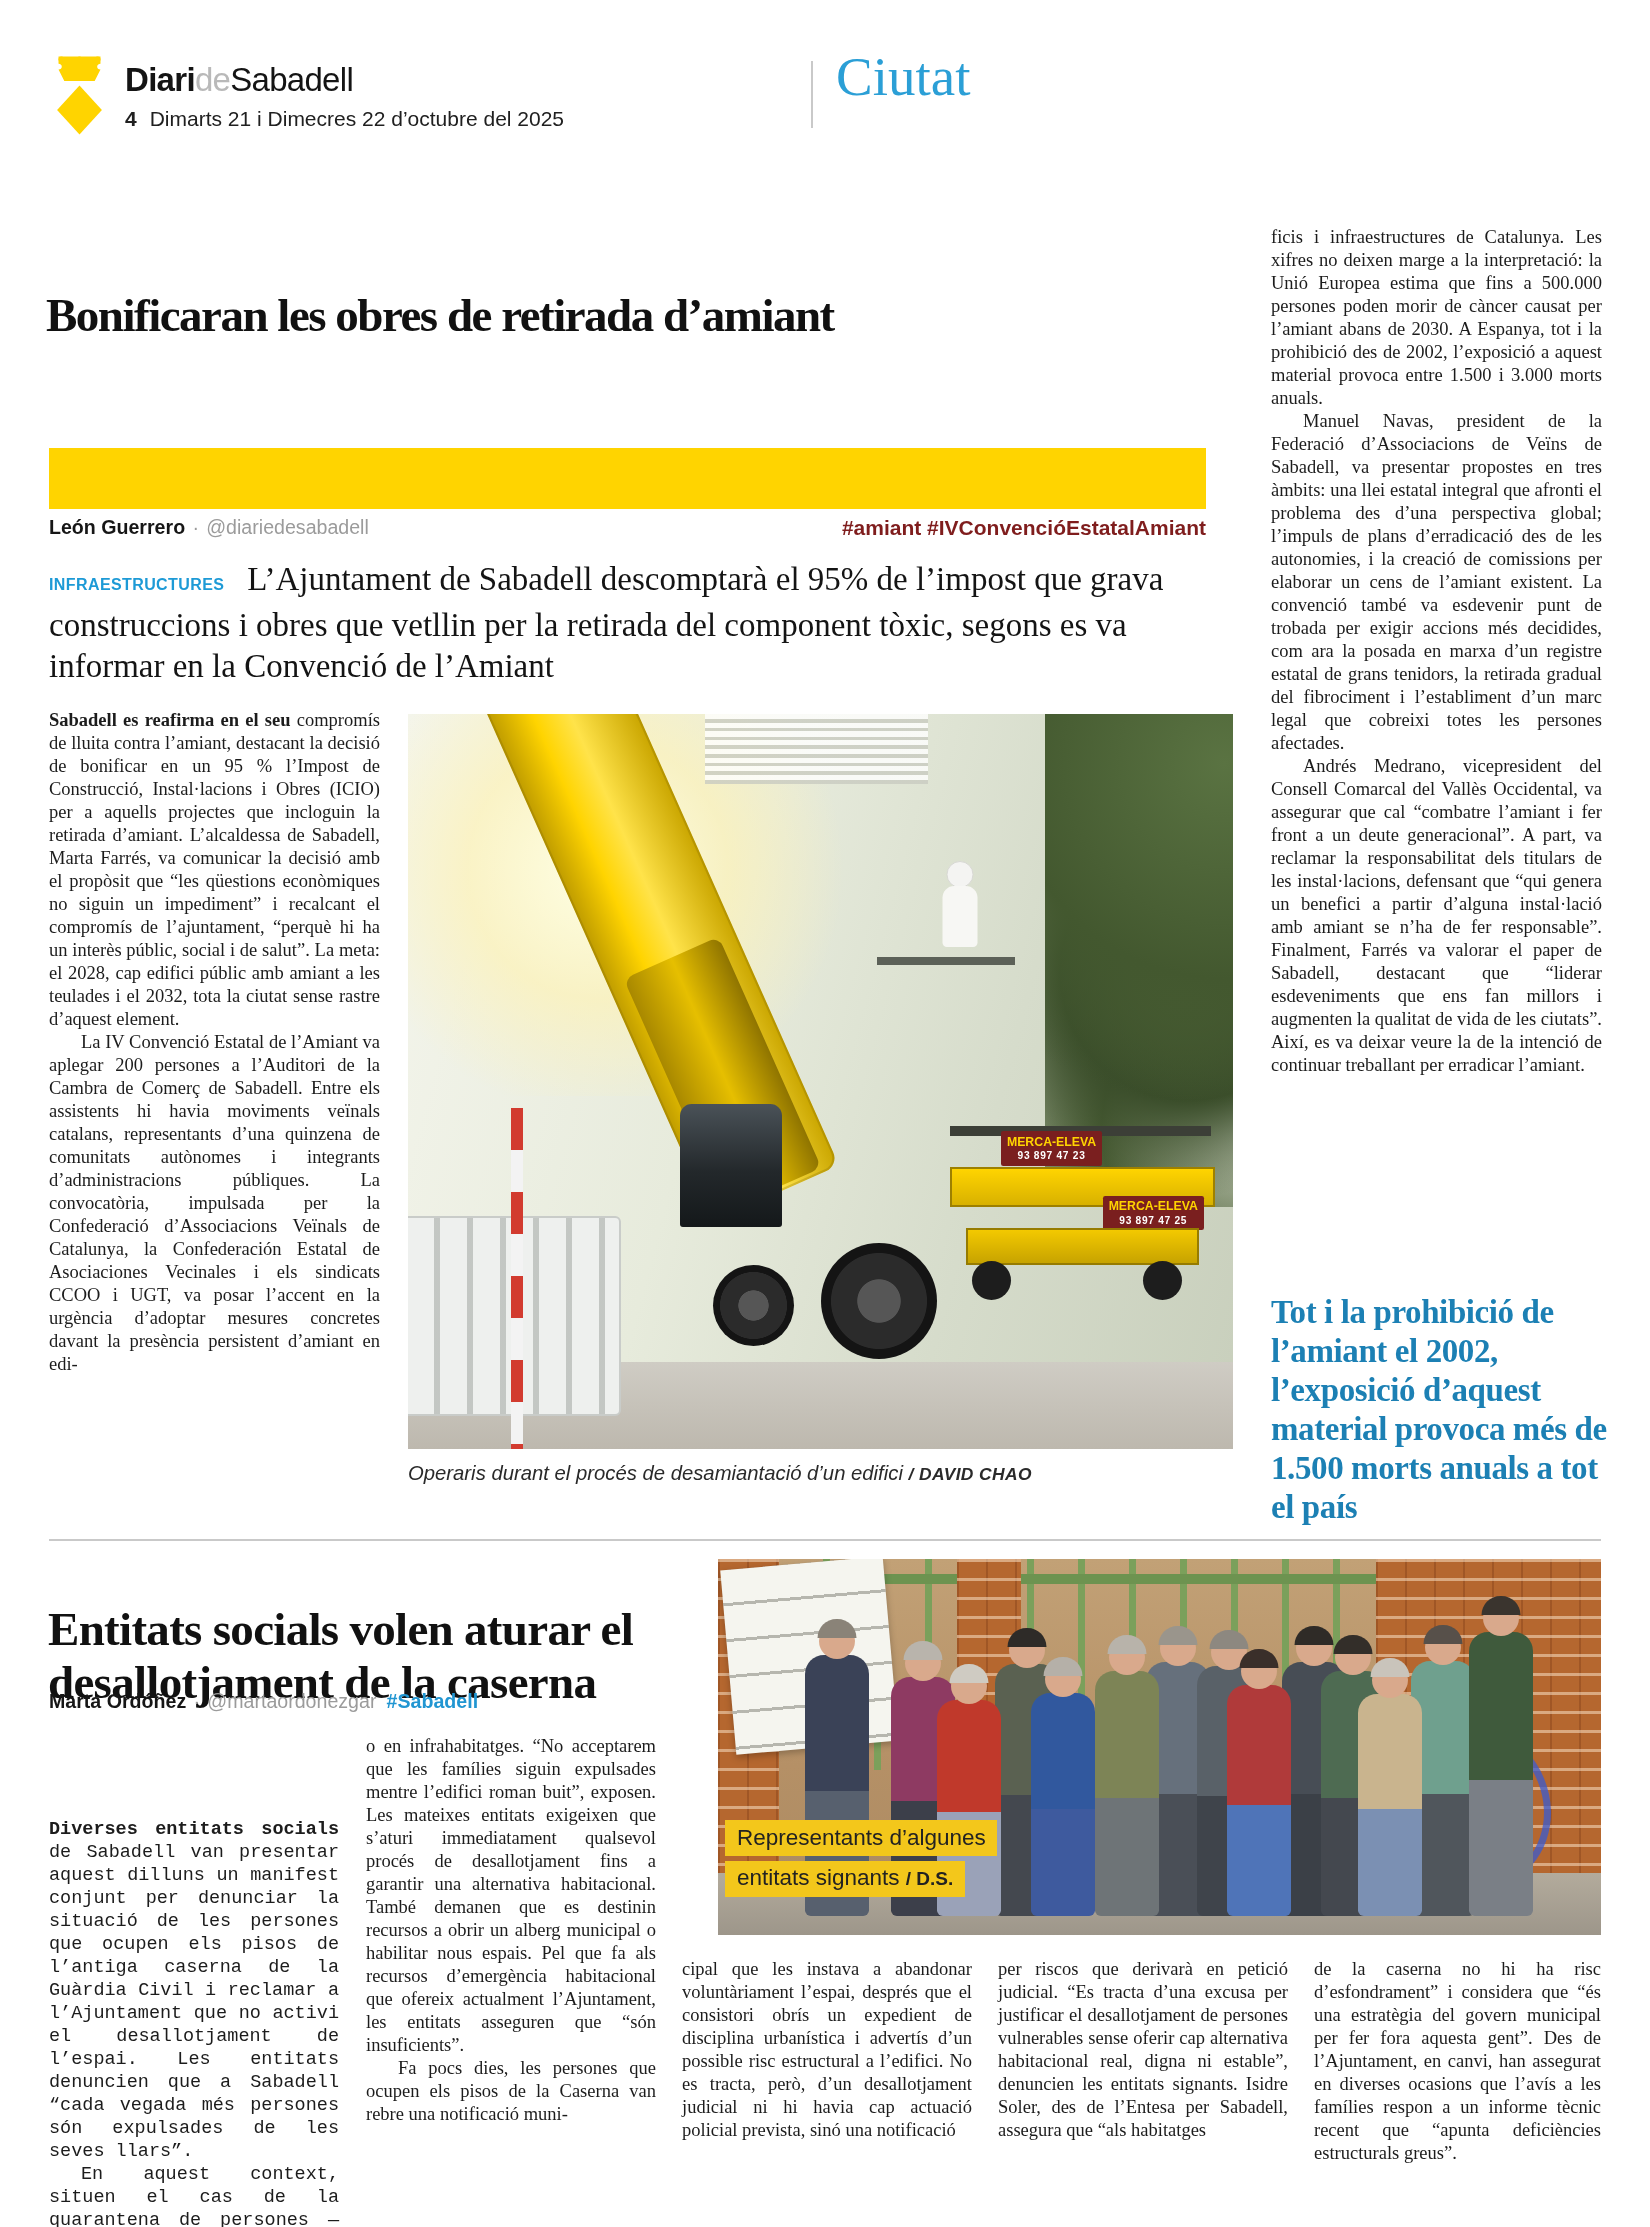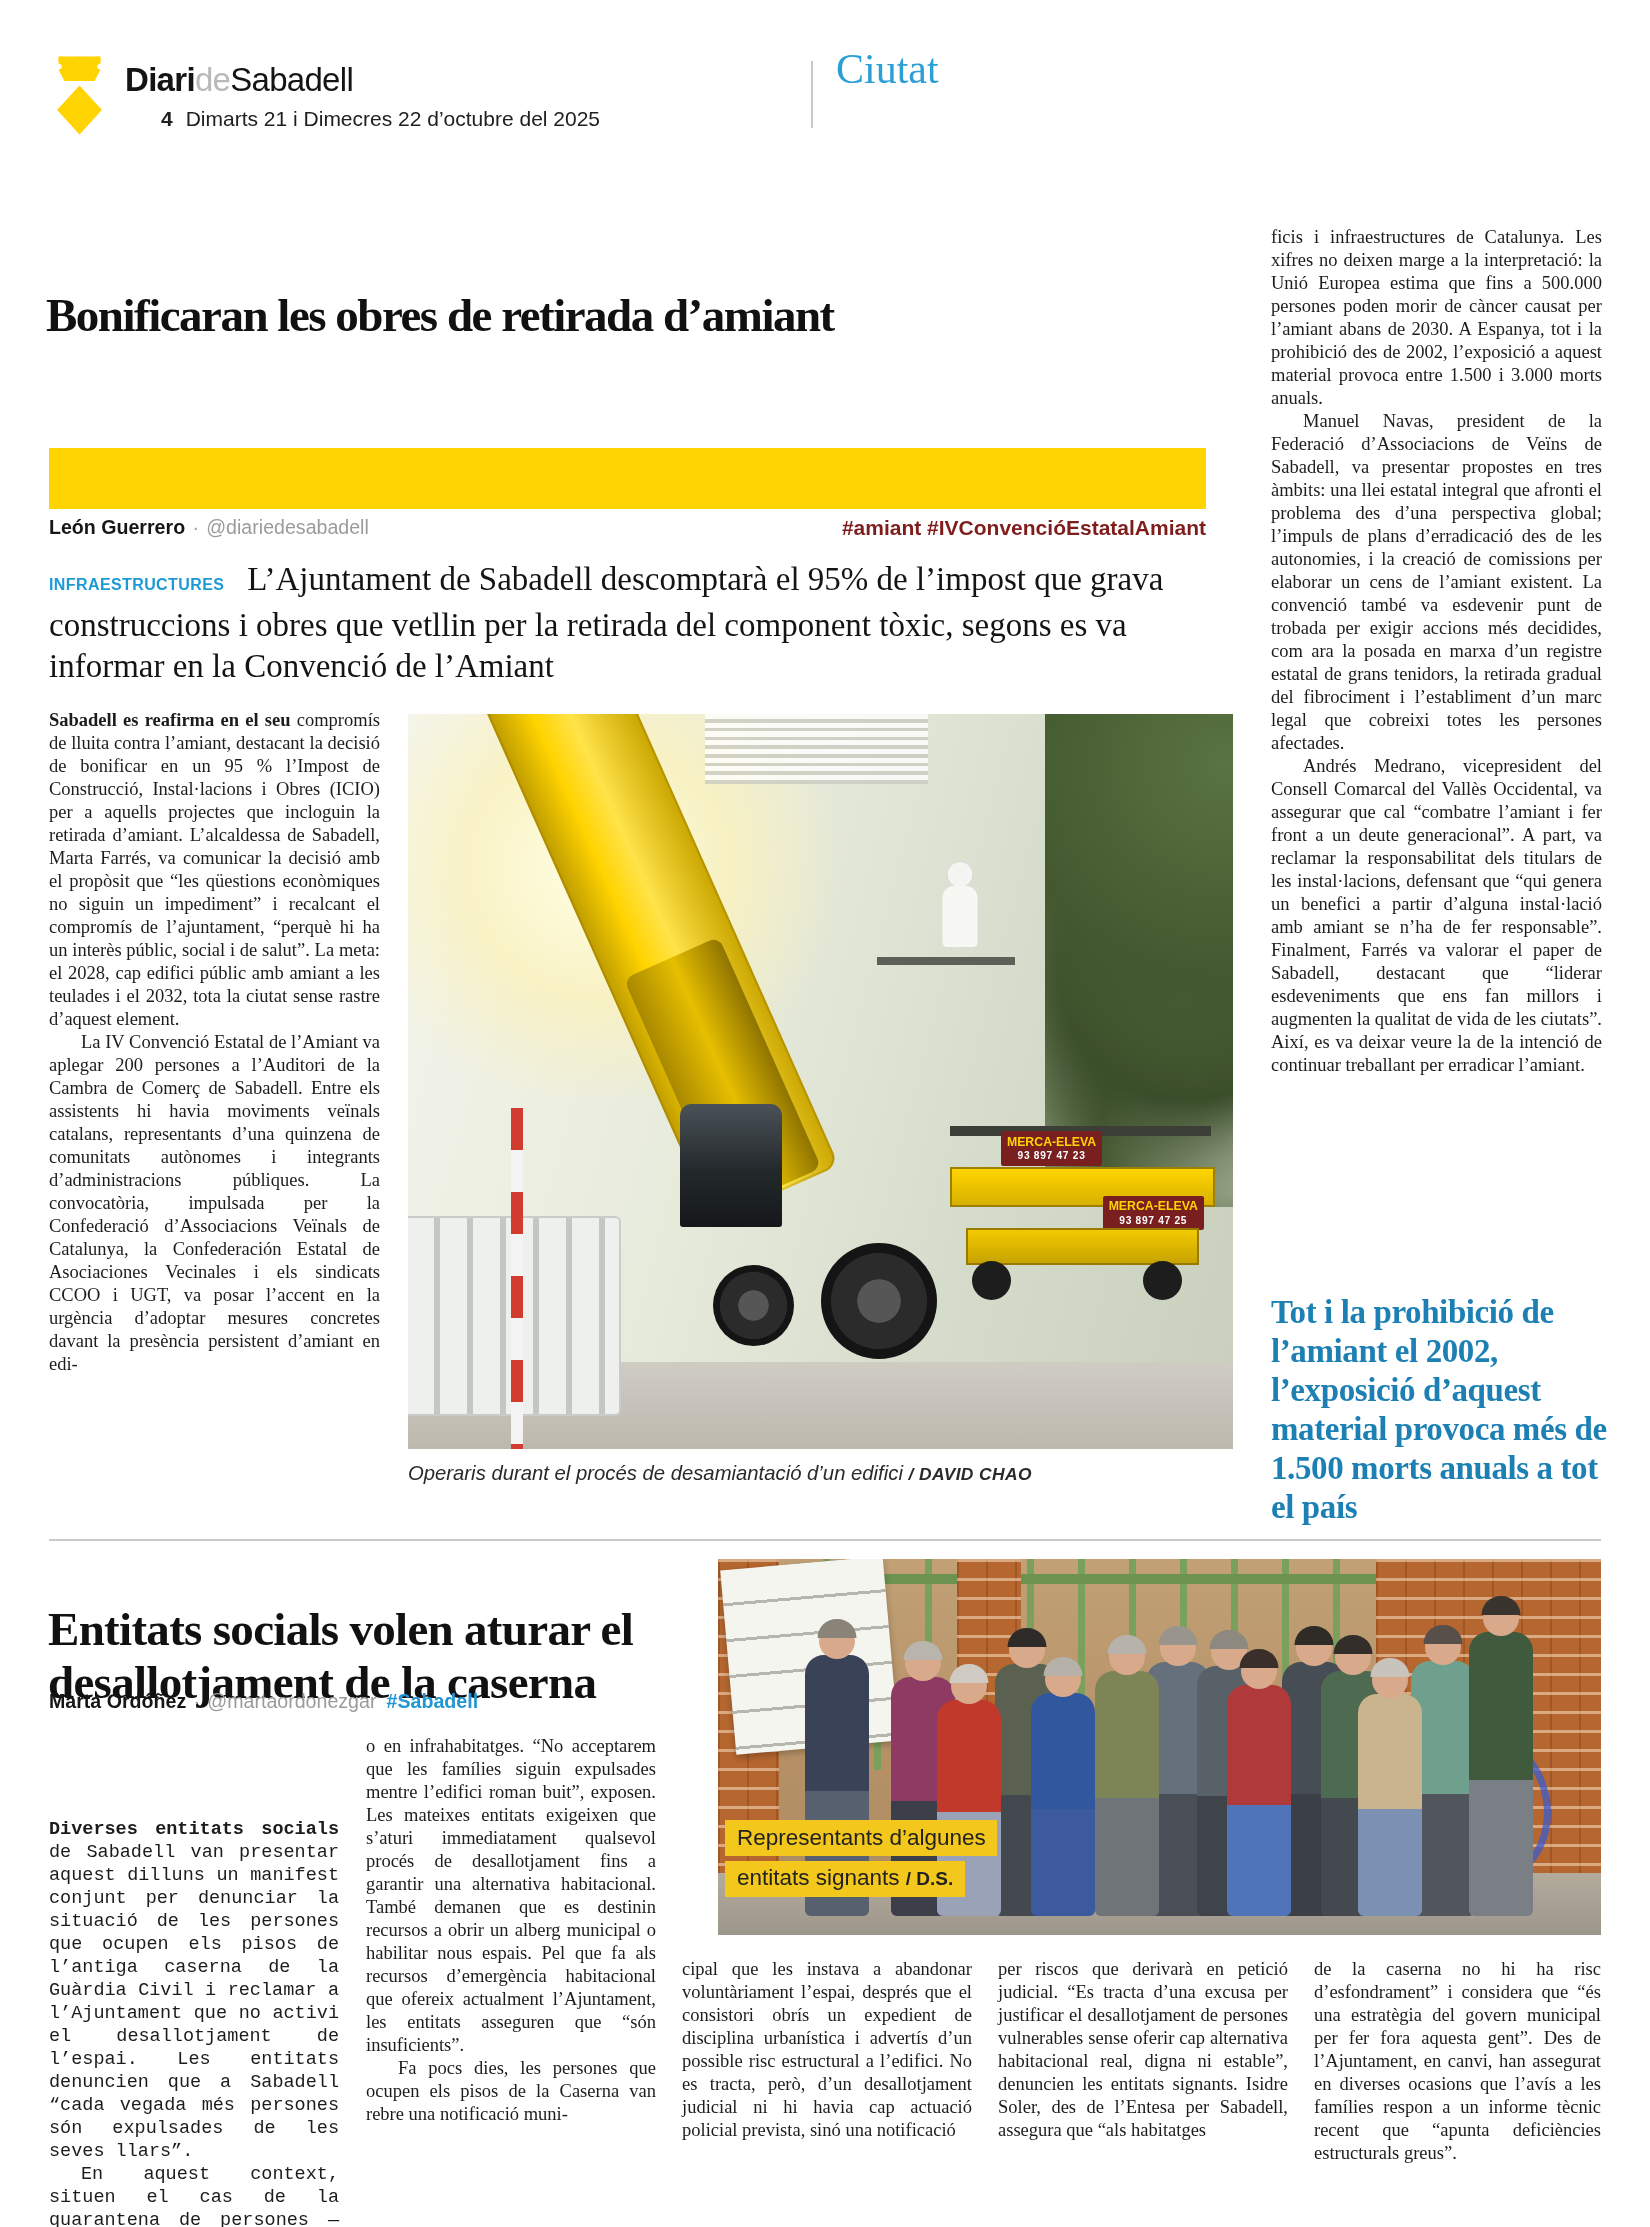--- a/index.html
+++ b/index.html
@@ -4,24 +4,24 @@
 <style>
   html,body{margin:0;padding:0;background:#ffffff;}
   #page{position:relative;width:1651px;height:2227px;background:#fff;overflow:hidden;
         font-family:"Liberation Serif",serif;color:#1b1b1b;}
 
   
   #crown{position:absolute;left:51px;top:55px;width:57px;height:81px;}
   #brand{position:absolute;left:125px;top:61px;font-family:"Liberation Sans",sans-serif;font-size:33px;letter-spacing:-0.7px;color:#141414;white-space:nowrap;}
   #brand .b{font-weight:bold;}
   #brand .mid{color:#b9b9b9;font-weight:400;}
-  #dateline{position:absolute;left:125px;top:107px;font-family:"Liberation Sans",sans-serif;font-size:21px;color:#202020;white-space:nowrap;margin-left:36px;}
+  #dateline{position:absolute;left:125px;top:107px;font-family:"Liberation Sans",sans-serif;font-size:21px;color:#202020;white-space:nowrap;}
   #dateline .pg{font-weight:bold;margin-right:13px;}
   #section-rule{position:absolute;left:811px;top:61px;width:2.2px;height:67px;background:#c9c9c9;}
-  #section{position:absolute;left:836px;top:45px;font-size:42px;color:#2b9fd6;font-weight:400;letter-spacing:0px;}
+  #section{position:absolute;left:836px;top:45px;font-size:55px;color:#2b9fd6;font-weight:400;letter-spacing:0px;}
 
   
   #a1-headline{position:absolute;left:46px;top:247px;width:1132px;font-size:47px;line-height:75px;font-weight:bold;letter-spacing:-1.5px;color:#111;}
   #a1-bar{position:absolute;left:49px;top:448px;width:1157px;height:61px;background:#ffd400;}
   #a1-byline{position:absolute;left:49px;top:516px;width:1157px;font-family:"Liberation Sans",sans-serif;font-size:19.6px;color:#161616;}
   #a1-byline .handle{color:#9b9b9b;}
   #a1-byline .dot{color:#9b9b9b;margin:0 7.3px;}
   #a1-hashtags{position:absolute;right:445px;top:516px;font-family:"Liberation Sans",sans-serif;font-size:21px;font-weight:bold;color:#7f1d1d;}
   #a1-lead{position:absolute;left:49px;top:559px;width:1158px;font-size:33px;line-height:41px;color:#141414;}
   #a1-lead .kicker{font-family:"Liberation Sans",sans-serif;font-weight:bold;font-size:16px;color:#1d9ad6;letter-spacing:0.4px;margin-right:23px;}

